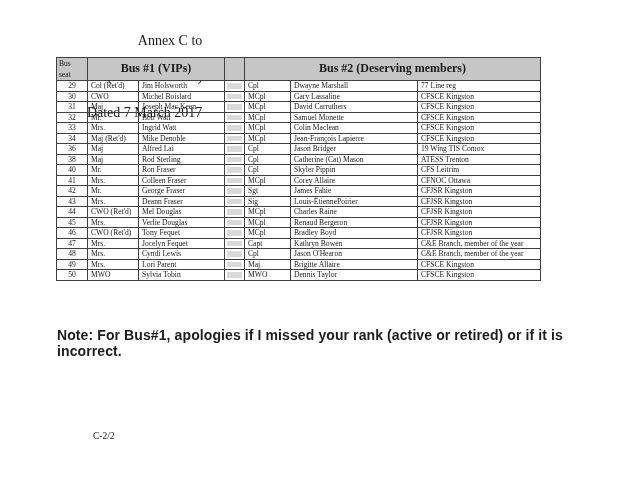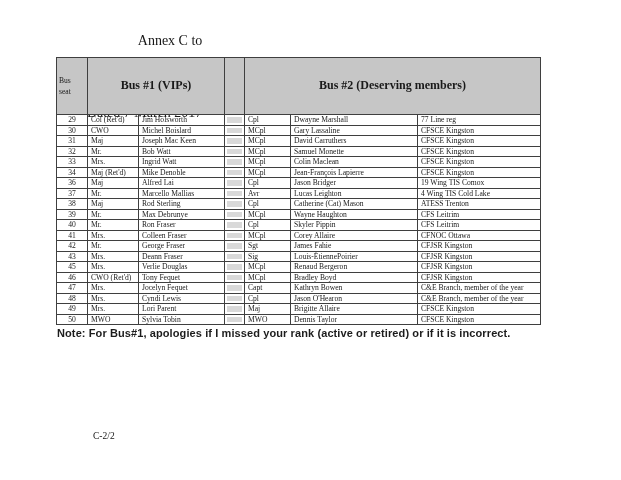--- a/index.html
+++ b/index.html
@@ -20,31 +20,31 @@
   }
   .roster-table th,.roster-table td{
     border:1px solid #3f3f3f;
     padding:0 3px;height:9px;line-height:9.5px;
     white-space:nowrap;overflow:hidden;
     font-weight:normal;text-align:left;vertical-align:middle;
   }
   .roster-table thead th{
     background:#c6c6c6;height:12px;
   }
-  th.seat-head{font-size:7.6px;line-height:11px;padding:17px 2px;}
+  th.seat-head{font-size:7.6px;line-height:11px;padding:0 2px;}
   th.bus-head{font-weight:bold;text-align:center;font-size:12px;}
   td.col-seat{text-align:center;padding:0 7px;}
   td.sep-cell{
     background:#d9d9d9;
     box-shadow:inset 0 0 0 2px #ffffff;
   }
   .note{
     position:absolute;left:57px;top:327px;
     font-family:"Liberation Sans", sans-serif;
-    font-size:11px;font-weight:600;color:#1c1c1c;
+    font-size:14px;font-weight:600;color:#1c1c1c;
     letter-spacing:0.1px;
   }
   .footer-page{
     position:absolute;left:45px;top:431px;
     font-size:9.5px;
     padding-left:48px;
   }
   
   col.c-seat{width:31px;}
   col.c-rank1{width:51px;}
@@ -142,47 +142,29 @@
       <tr>
         <td class="col-seat">36</td>
         <td class="col-rank1">Maj</td>
         <td class="col-name1">Alfred Lai</td>
         <td class="sep-cell"></td>
         <td class="col-rank2">Cpl</td>
         <td class="col-name2">Jason Bridger</td>
         <td class="col-unit2">19 Wing TIS Comox</td>
       </tr>
       <tr>
-        <td class="col-seat">37</td>
-        <td class="col-rank1">Mr.</td>
-        <td class="col-name1">Marcello Mallias</td>
-        <td class="sep-cell"></td>
-        <td class="col-rank2">Avr</td>
-        <td class="col-name2">Lucas Leighton</td>
-        <td class="col-unit2">4 Wing TIS Cold Lake</td>
-      </tr>
-      <tr>
         <td class="col-seat">38</td>
         <td class="col-rank1">Maj</td>
         <td class="col-name1">Rod Sterling</td>
         <td class="sep-cell"></td>
         <td class="col-rank2">Cpl</td>
         <td class="col-name2">Catherine (Cat) Mason</td>
         <td class="col-unit2">ATESS Trenton</td>
       </tr>
       <tr>
-        <td class="col-seat">39</td>
-        <td class="col-rank1">Mr.</td>
-        <td class="col-name1">Max Debrunye</td>
-        <td class="sep-cell"></td>
-        <td class="col-rank2">MCpl</td>
-        <td class="col-name2">Wayne Haughton</td>
-        <td class="col-unit2">CFS Leitrim</td>
-      </tr>
-      <tr>
         <td class="col-seat">40</td>
         <td class="col-rank1">Mr.</td>
         <td class="col-name1">Ron Fraser</td>
         <td class="sep-cell"></td>
         <td class="col-rank2">Cpl</td>
         <td class="col-name2">Skyler Pippin</td>
         <td class="col-unit2">CFS Leitrim</td>
       </tr>
       <tr>
         <td class="col-seat">41</td>
@@ -205,20 +187,29 @@
       <tr>
         <td class="col-seat">43</td>
         <td class="col-rank1">Mrs.</td>
         <td class="col-name1">Deann Fraser</td>
         <td class="sep-cell"></td>
         <td class="col-rank2">Sig</td>
         <td class="col-name2">Louis-ÉtiennePoirier</td>
         <td class="col-unit2">CFJSR Kingston</td>
       </tr>
       <tr>
+        <td class="col-seat">44</td>
+        <td class="col-rank1">CWO (Ret'd)</td>
+        <td class="col-name1">Mel Douglas</td>
+        <td class="sep-cell"></td>
+        <td class="col-rank2">MCpl</td>
+        <td class="col-name2">Charles Raine</td>
+        <td class="col-unit2">CFJSR Kingston</td>
+      </tr>
+      <tr>
         <td class="col-seat">45</td>
         <td class="col-rank1">Mrs.</td>
         <td class="col-name1">Verlie Douglas</td>
         <td class="sep-cell"></td>
         <td class="col-rank2">MCpl</td>
         <td class="col-name2">Renaud Bergeron</td>
         <td class="col-unit2">CFJSR Kingston</td>
       </tr>
       <tr>
         <td class="col-seat">46</td>

